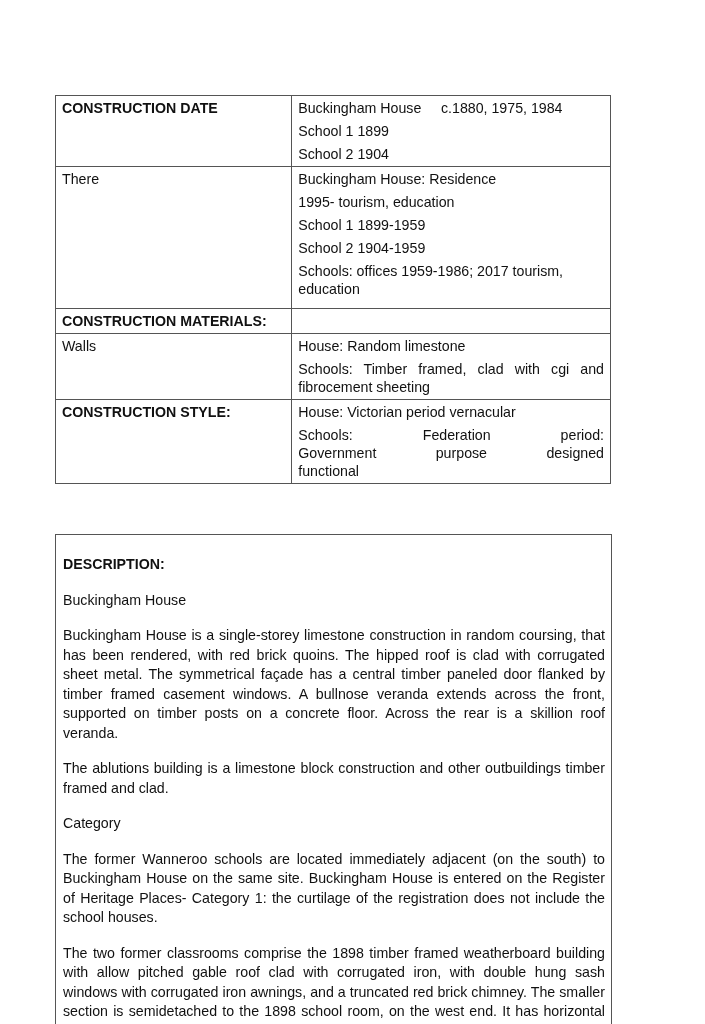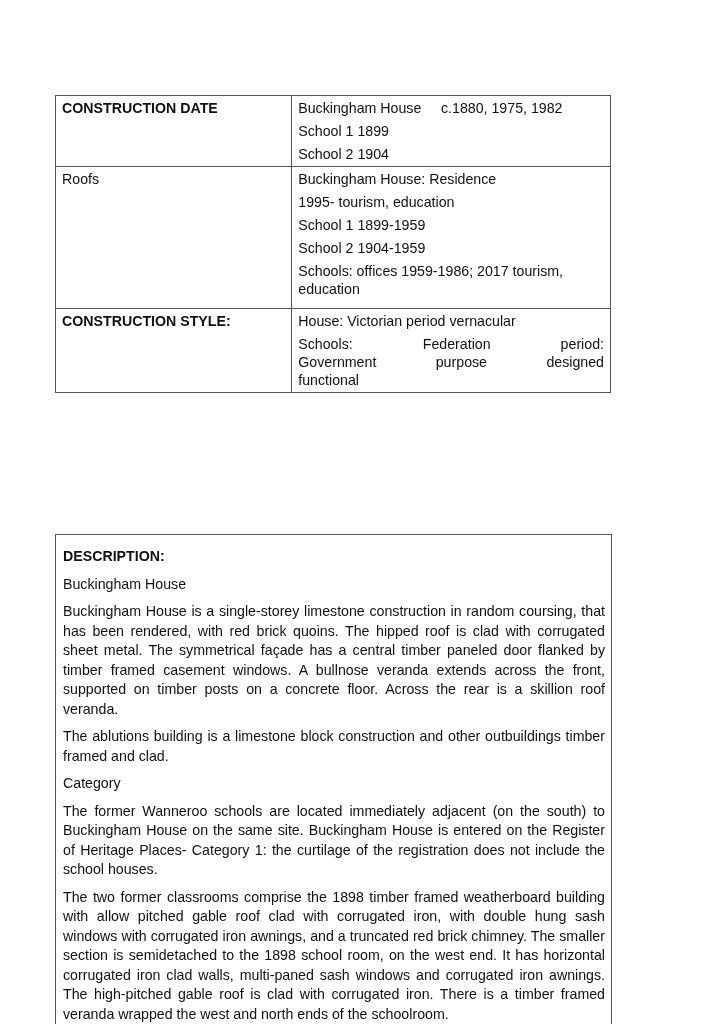--- a/index.html
+++ b/index.html
@@ -20,45 +20,56 @@
     .info-table td.value { width: 306px; }
     .bold { font-weight: bold; }
     .line { margin: 0 0 5px 0; }
     .line:last-child { margin-bottom: 0; }
     .justify { text-align: justify; }
     .desc-box {
       position: absolute; left: 55px; top: 534px; width: 542px;
       border: 1.5px solid #555; padding: 4px 6px 3px 7px;
       line-height: 19.5px;
     }
-    .desc-box p { margin: 8px 0 3px 0; text-align: justify; }
+    .desc-box p { margin: 16px 0 3px 0; text-align: justify; }
     .desc-box p:last-child { margin-bottom: 0; }
     .desc-title { font-weight: bold; }
   </style>
 </head>
 <body>
 
 <table class="info-table">
   <tbody>
     <tr>
       <td class="label bold">CONSTRUCTION DATE</td>
       <td class="value">
-        <div class="line" style="white-space:pre">Buckingham House     c.1880, 1975, 1982</div>
+        <div class="line" style="white-space:pre">Buckingham House     c.1880, 1975, 1984</div>
         <div class="line">School 1 1899</div>
         <div class="line">School 2 1904</div>
       </td>
     </tr>
     <tr>
-      <td class="label">Roofs</td>
+      <td class="label">There</td>
       <td class="value" style="padding-bottom:10px">
         <div class="line">Buckingham House: Residence</div>
         <div class="line">1995- tourism, education</div>
         <div class="line">School 1 1899-1959</div>
         <div class="line">School 2 1904-1959</div>
         <div class="line">Schools: offices 1959-1986; 2017 tourism, education</div>
+      </td>
+    </tr>
+    <tr>
+      <td class="label bold">CONSTRUCTION MATERIALS:</td>
+      <td class="value"></td>
+    </tr>
+    <tr>
+      <td class="label">Walls</td>
+      <td class="value justify">
+        <div class="line">House: Random limestone</div>
+        <div class="line">Schools: Timber framed, clad with cgi and fibrocement sheeting</div>
       </td>
     </tr>
     <tr>
       <td class="label bold">CONSTRUCTION STYLE:</td>
       <td class="value">
         <div class="line">House: Victorian period vernacular</div>
         <div class="line" style="text-align:justify;text-align-last:left;word-spacing:22px">Schools: Federation period: Government purpose designed functional</div>
       </td>
     </tr>
   </tbody>

